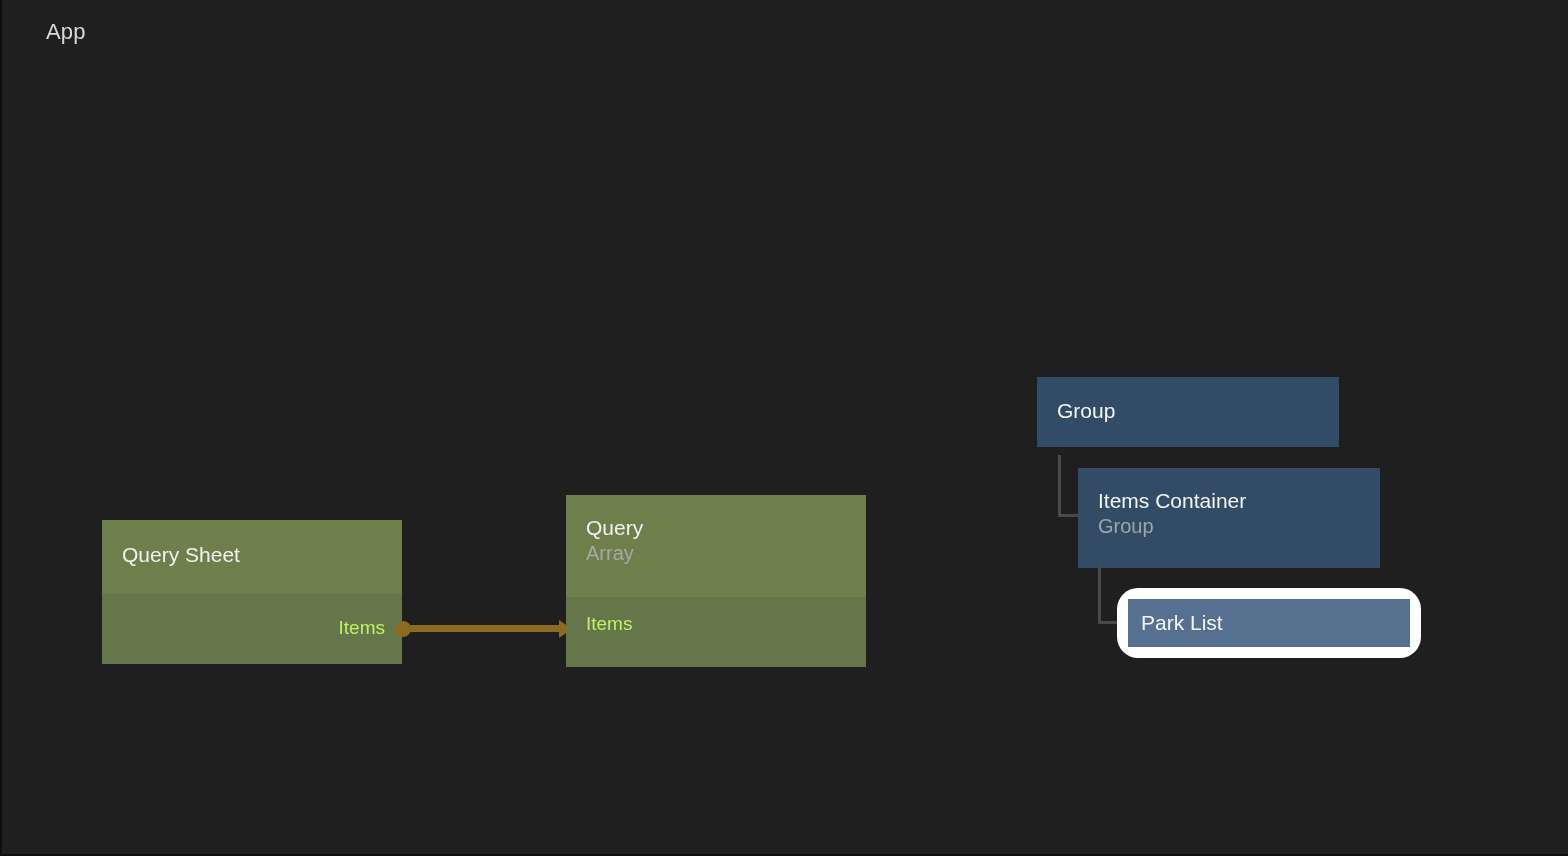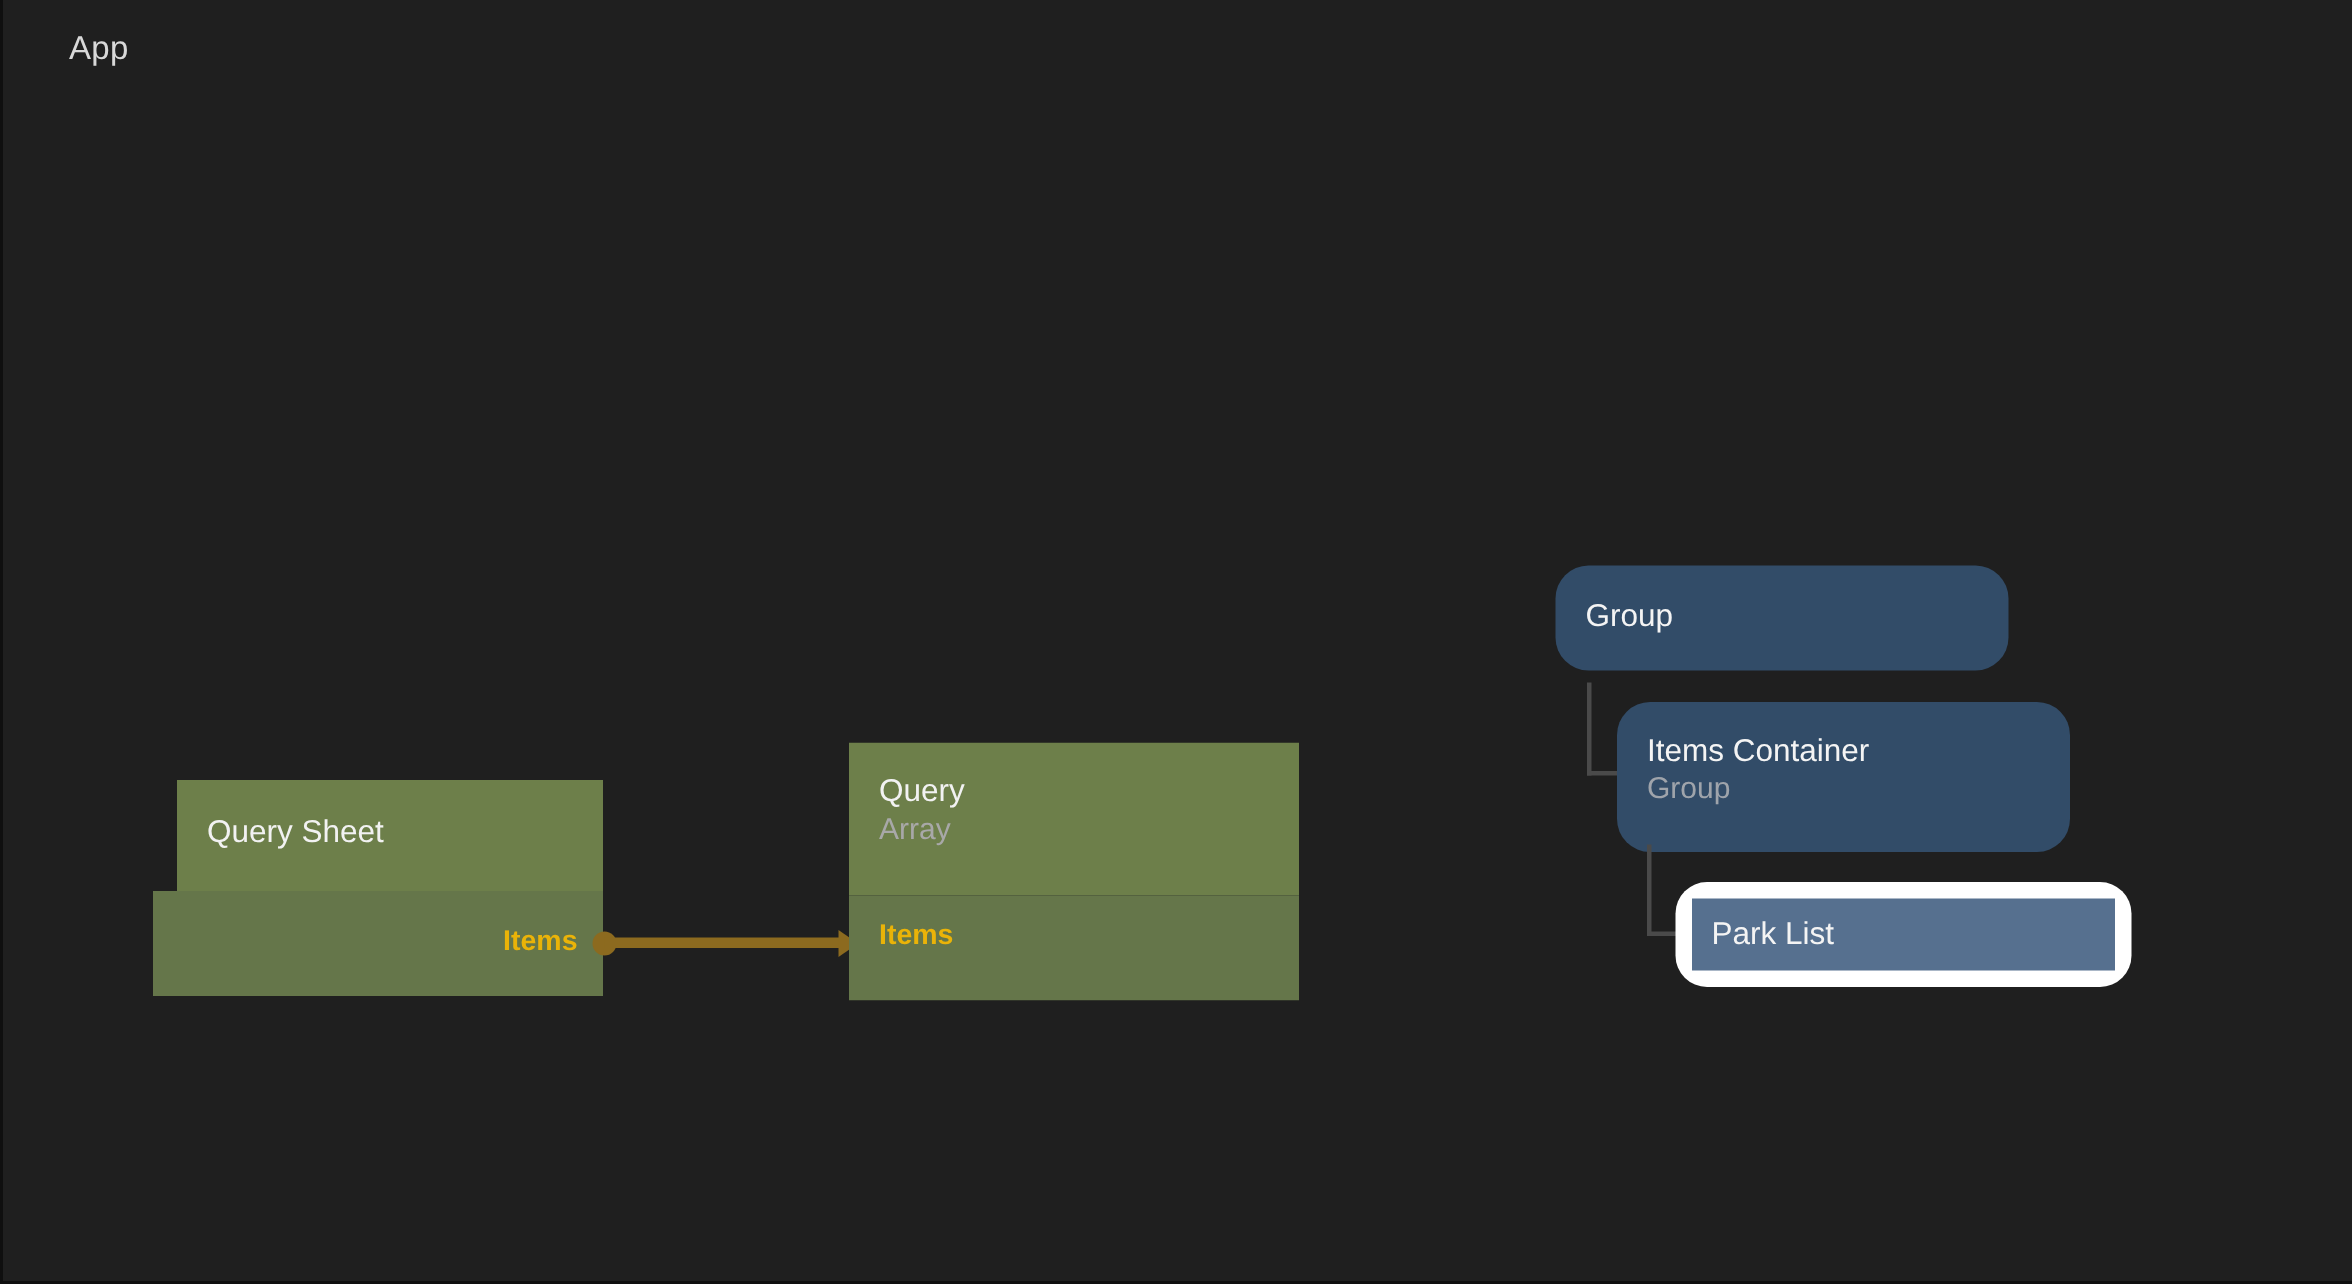--- a/index.html
+++ b/index.html
@@ -61,37 +61,35 @@
   }
   .node-subtitle {
     font-size: 20px;
     color: #a8a8a8;
     line-height: 25px;
     white-space: nowrap;
   }
   .port-row {
     position: absolute;
     font-size: 19px;
-    color: #eab308;
+    color: #bef264;
     line-height: 24px;
     white-space: nowrap;
-    font-weight: bold;
   }
 
   
   #node-query-sheet {
     left: 100px;
     top: 520px;
     width: 300px;
     height: 144px;
   }
   #node-query-sheet .node-header {
     height: 74px;
     padding: 22px 0 0 20px;
-    margin-left: 16px;
   }
   #node-query-sheet .node-body {
     height: 70px;
   }
   #node-query-sheet .port-row {
     right: 17px;
     top: 96px;
     text-align: right;
   }
 
@@ -132,21 +130,20 @@
     height: 0;
     border-top: 9px solid transparent;
     border-bottom: 9px solid transparent;
     border-left: 13px solid #8c6a1f;
   }
 
   
   .node-blue {
     background: #324c68;
     padding: 20px;
-    border-radius: 22px;
   }
   .node-blue .node-title {
     font-size: 21px;
     color: #f4f4f4;
   }
   .node-blue .node-subtitle {
     font-size: 20px;
     color: #9fa4ab;
   }
 

